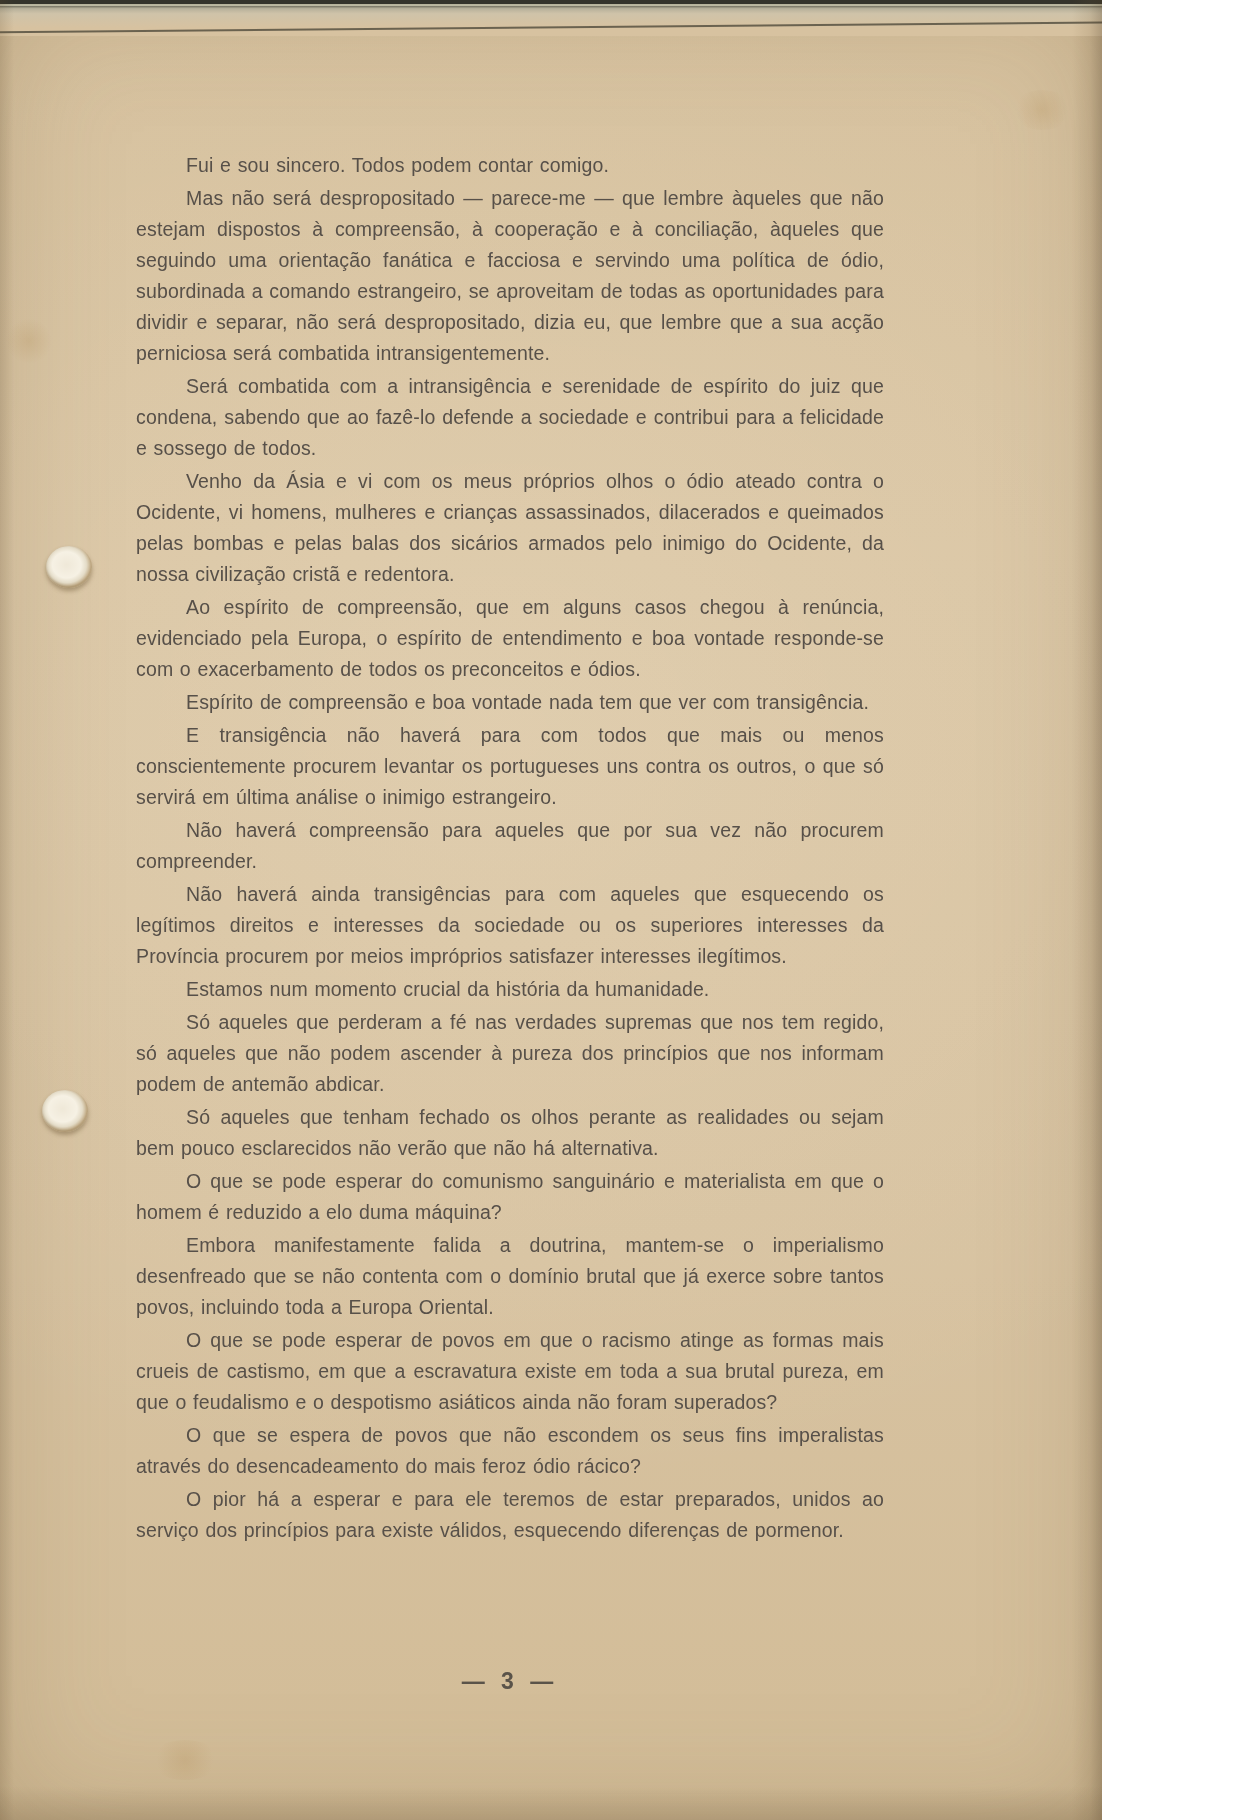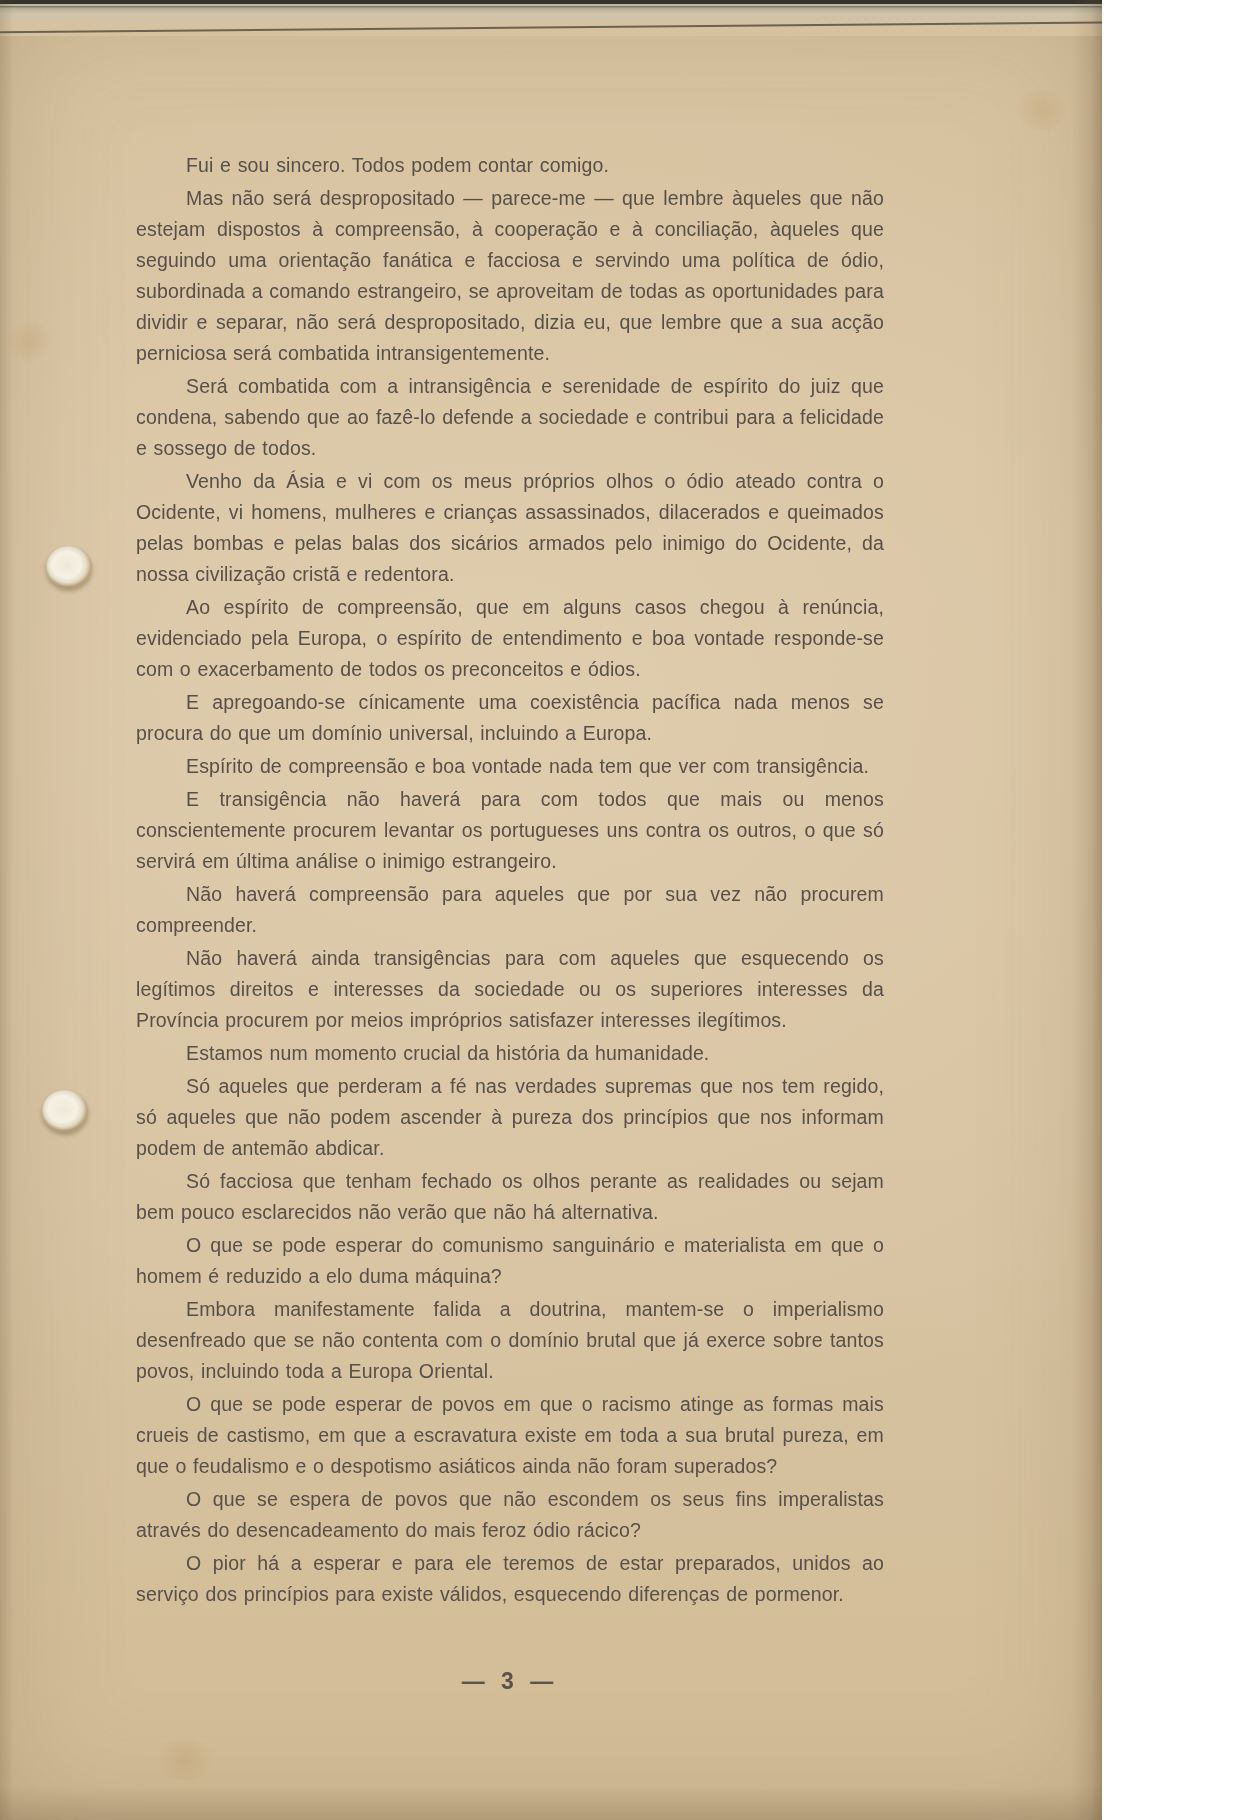--- a/index.html
+++ b/index.html
@@ -131,28 +131,27 @@
   <div class="stain stain-1"></div>
   <div class="stain stain-2"></div>
   <div class="stain stain-3"></div>
 
   <div class="text-block">
     <p>Fui e sou sincero. Todos podem contar comigo.</p>
     <p>Mas não será despropositado — parece-me — que lembre àqueles que não estejam dispostos à compreensão, à cooperação e à conciliação, àqueles que seguindo uma orientação fanática e facciosa e servindo uma política de ódio, subordinada a comando estrangeiro, se aproveitam de todas as oportunidades para dividir e separar, não será despropositado, dizia eu, que lembre que a sua acção perniciosa será combatida intransigentemente.</p>
     <p>Será combatida com a intransigência e serenidade de espírito do juiz que condena, sabendo que ao fazê-lo defende a sociedade e contribui para a felicidade e sossego de todos.</p>
     <p>Venho da Ásia e vi com os meus próprios olhos o ódio ateado contra o Ocidente, vi homens, mulheres e crianças assassinados, dilacerados e queimados pelas bombas e pelas balas dos sicários armados pelo inimigo do Ocidente, da nossa civilização cristã e redentora.</p>
     <p>Ao espírito de compreensão, que em alguns casos chegou à renúncia, evidenciado pela Europa, o espírito de entendimento e boa vontade responde-se com o exacerbamento de todos os preconceitos e ódios.</p>
-    <p>E apregoando-se cínicamente uma coexistência pacífica nada menos se procura do que um domínio universal, incluindo a Europa.</p>
     <p>Espírito de compreensão e boa vontade nada tem que ver com transigência.</p>
     <p>E transigência não haverá para com todos que mais ou menos conscientemente procurem levantar os portugueses uns contra os outros, o que só servirá em última análise o inimigo estrangeiro.</p>
     <p>Não haverá compreensão para aqueles que por sua vez não procurem compreender.</p>
     <p>Não haverá ainda transigências para com aqueles que esquecendo os legítimos direitos e interesses da sociedade ou os superiores interesses da Província procurem por meios impróprios satisfazer interesses ilegítimos.</p>
     <p>Estamos num momento crucial da história da humanidade.</p>
     <p>Só aqueles que perderam a fé nas verdades supremas que nos tem regido, só aqueles que não podem ascender à pureza dos princípios que nos informam podem de antemão abdicar.</p>
-    <p>Só facciosa que tenham fechado os olhos perante as realidades ou sejam bem pouco esclarecidos não verão que não há alternativa.</p>
+    <p>Só aqueles que tenham fechado os olhos perante as realidades ou sejam bem pouco esclarecidos não verão que não há alternativa.</p>
     <p>O que se pode esperar do comunismo sanguinário e materialista em que o homem é reduzido a elo duma máquina?</p>
     <p>Embora manifestamente falida a doutrina, mantem-se o imperialismo desenfreado que se não contenta com o domínio brutal que já exerce sobre tantos povos, incluindo toda a Europa Oriental.</p>
     <p>O que se pode esperar de povos em que o racismo atinge as formas mais crueis de castismo, em que a escravatura existe em toda a sua brutal pureza, em que o feudalismo e o despotismo asiáticos ainda não foram superados?</p>
     <p>O que se espera de povos que não escondem os seus fins imperalistas através do desencadeamento do mais feroz ódio rácico?</p>
     <p>O pior há a esperar e para ele teremos de estar preparados, unidos ao serviço dos princípios para existe válidos, esquecendo diferenças de pormenor.</p>
   </div>
 
   <div class="page-number">— 3 —</div>
 
 </div>

